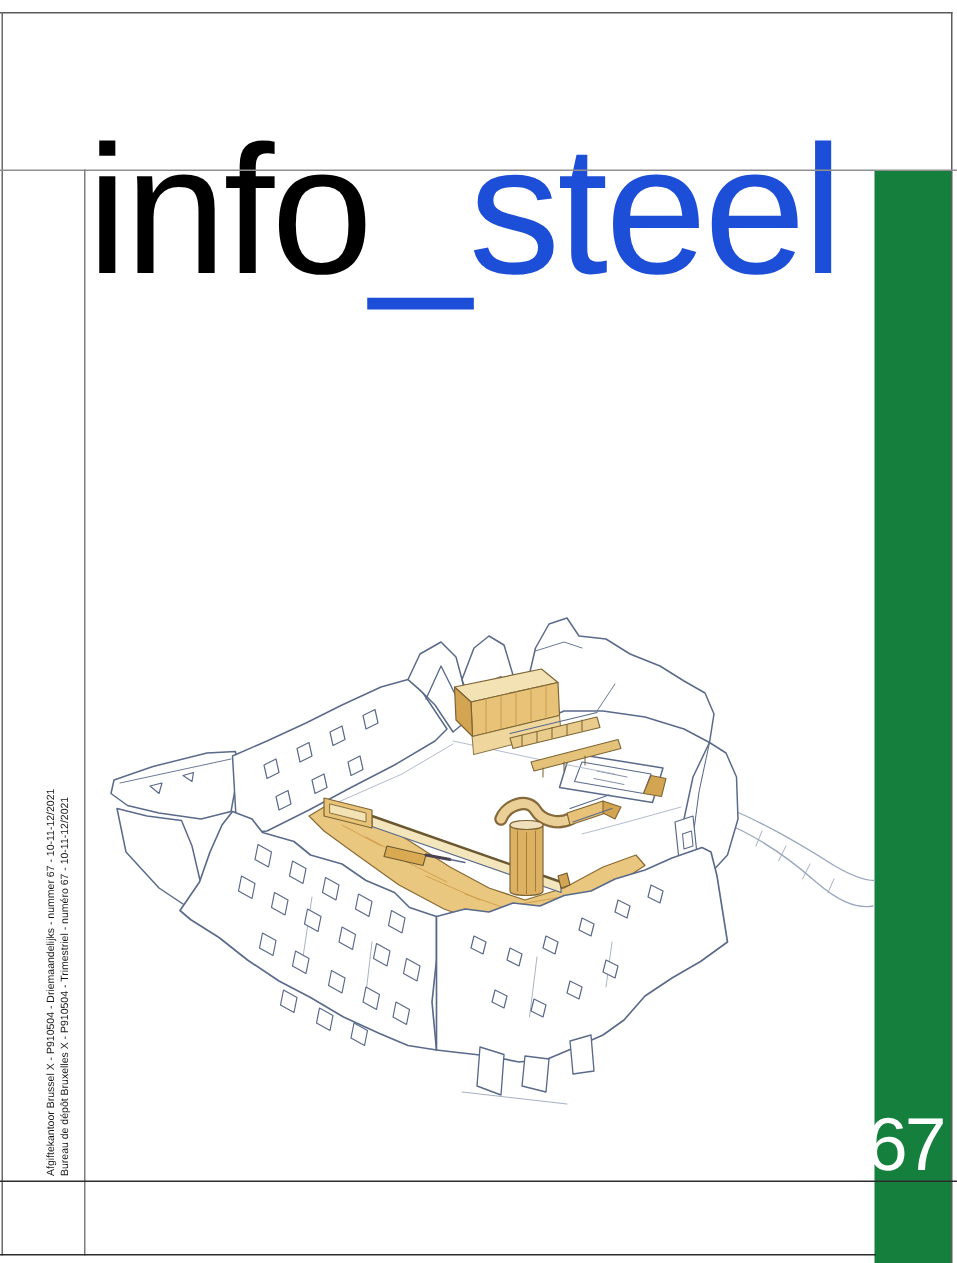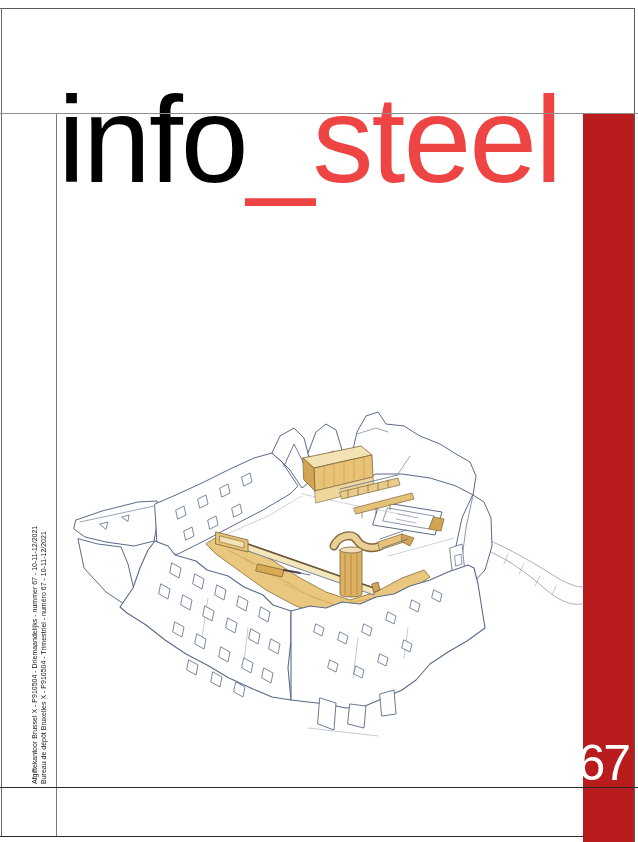--- a/index.html
+++ b/index.html
@@ -40,26 +40,26 @@
 </style>
 </head>
 <body>
 
 <div class="page">
 
   <div class="rule rule-top"></div>
   <div class="rule frame-left"></div>
   <div class="rule frame-right"></div>
 
-  <h1 class="masthead"><span>info</span><span class="accent" style="color: #ef4444;">_steel</span></h1>
+  <h1 class="masthead"><span>info</span><span class="accent" style="color: #1d4ed8;">_steel</span></h1>
 
   <div class="rule rule-masthead"></div>
   <div class="rule divider-left-col"></div>
 
-  <div class="sidebar" style="background-color: #b91c1c;">
+  <div class="sidebar" style="background-color: #15803d;">
     <span class="issue-number">67</span>
   </div>
 
   <div class="imprint">
     <div>Afgiftekantoor Brussel X - P910504 - Driemaandelijks - nummer 67 - 10-11-12/2021</div>
     <div>Bureau de dépôt Bruxelles X - P910504 - Trimestriel - numéro 67 - 10-11-12/2021</div>
   </div>
 
   <svg class="illustration" width="527" height="350" viewBox="0 0 527 350">
     <g stroke="#5a6a8a" stroke-width="1" fill="none" stroke-linejoin="round" stroke-linecap="round">

